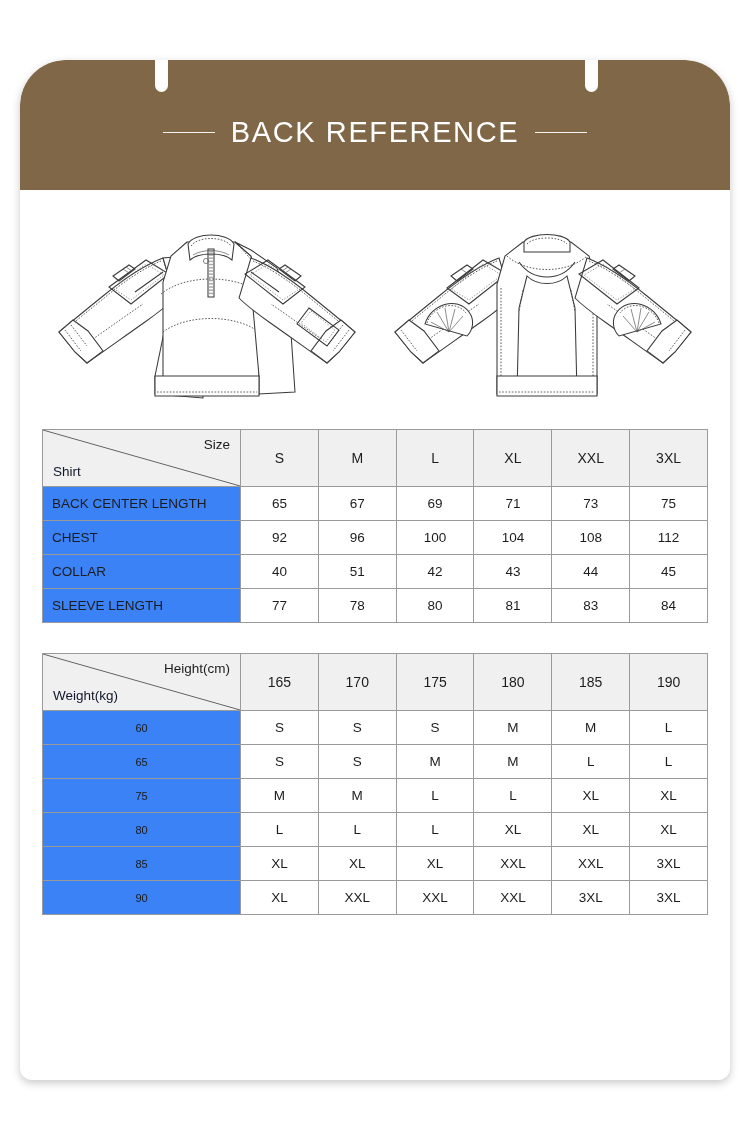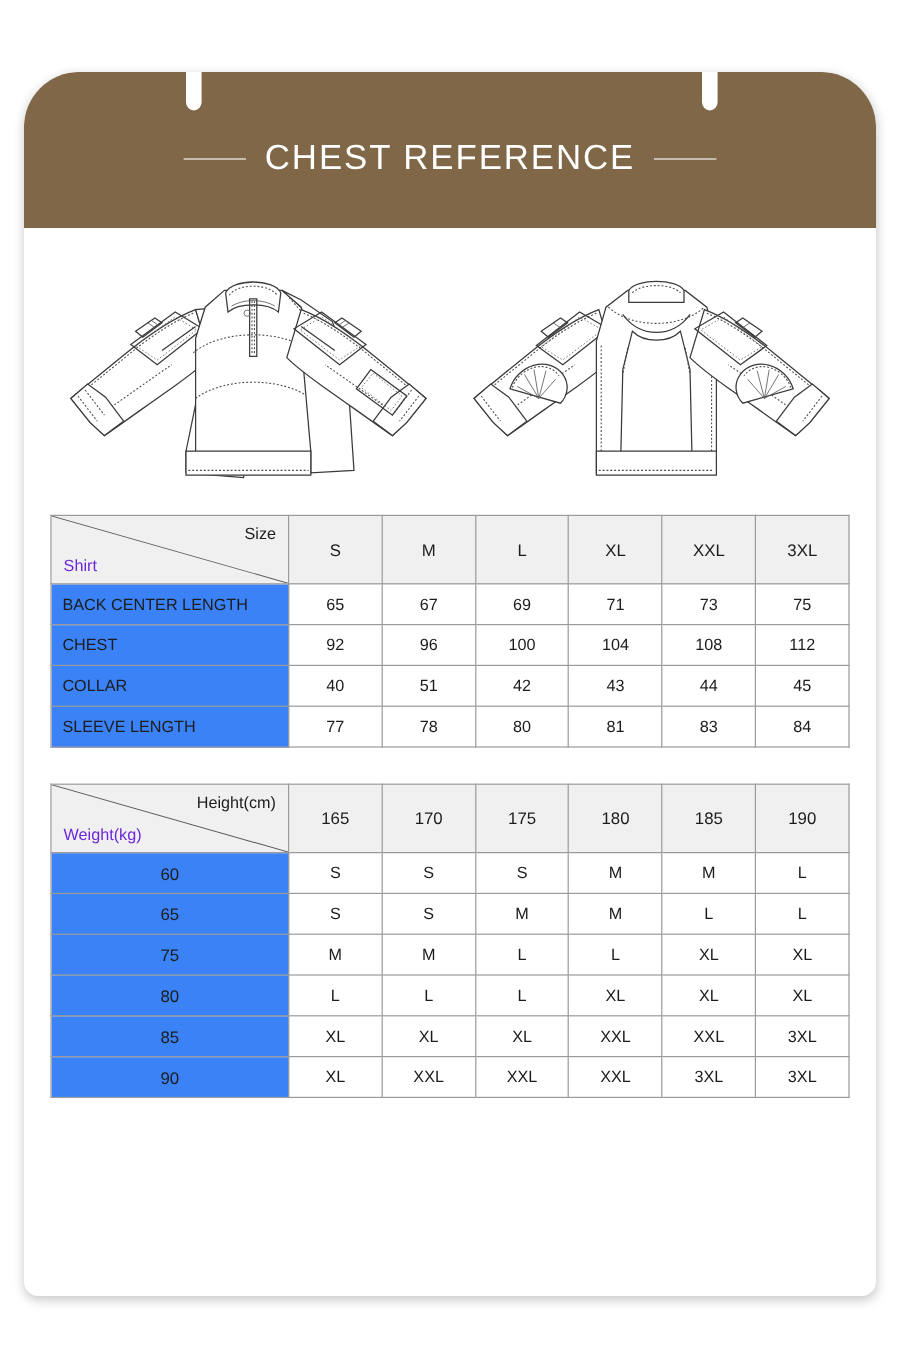--- a/index.html
+++ b/index.html
@@ -94,55 +94,55 @@
     text-align: center;
     vertical-align: middle;
   }
   thead td, thead th { background: #f0f0f0; height: 57px; font-size: 14px; }
   .rowlabel {
     background: #3b82f6;
     text-align: left;
     padding-left: 9px;
     font-size: 13.5px;
   }
-  .rowlabel.ctr { text-align: center; padding-left: 0; font-size: 14px; }
+  .rowlabel.ctr { text-align: center; padding-left: 0; font-size: 11px; }
   .corner {
     position: relative;
     background: #f0f0f0;
     padding: 0;
     overflow: hidden;
   }
   .corner .diag {
     position: absolute; inset: 0;
     width: 100%; height: 100%;
   }
   .corner .diag line { stroke: #555; stroke-width: 1; }
   .corner .lbl-tr {
     position: absolute; right: 10px; top: 7px;
     font-size: 13.5px; color: #1c1c1c;
   }
   .corner .lbl-bl {
     position: absolute; left: 10px; bottom: 7px;
-    font-size: 13.5px; color: #6d28d9;
+    font-size: 13.5px; color: #0f172a;
   }
   .t1 col.c-label { width: 198px; }
   .t2 col.c-label { width: 198px; }
 </style>
 </head>
 <body>
 
 <div class="page">
   <div class="card">
 
     <div class="header">
       <div class="notch notch-left"></div>
       <div class="notch notch-right"></div>
       <div class="title-wrap">
         <span class="title-rule"></span>
-        <span class="title-text">CHEST REFERENCE</span>
+        <span class="title-text">BACK REFERENCE</span>
         <span class="title-rule"></span>
       </div>
     </div>
 
     <div class="illus">
 
       <svg width="312" height="200" viewBox="0 0 312 200">
 
         <path class="lnf" d="M112 46 C 96 52 74 66 52 84 C 36 97 20 110 8 120 L 24 140 L 36 151 C 52 140 74 124 94 110 C 108 100 118 92 124 86 Z"></path>
         <path class="st" d="M110 49 C 95 55 73 69 52 87 C 37 99 22 111 11 121"></path>

